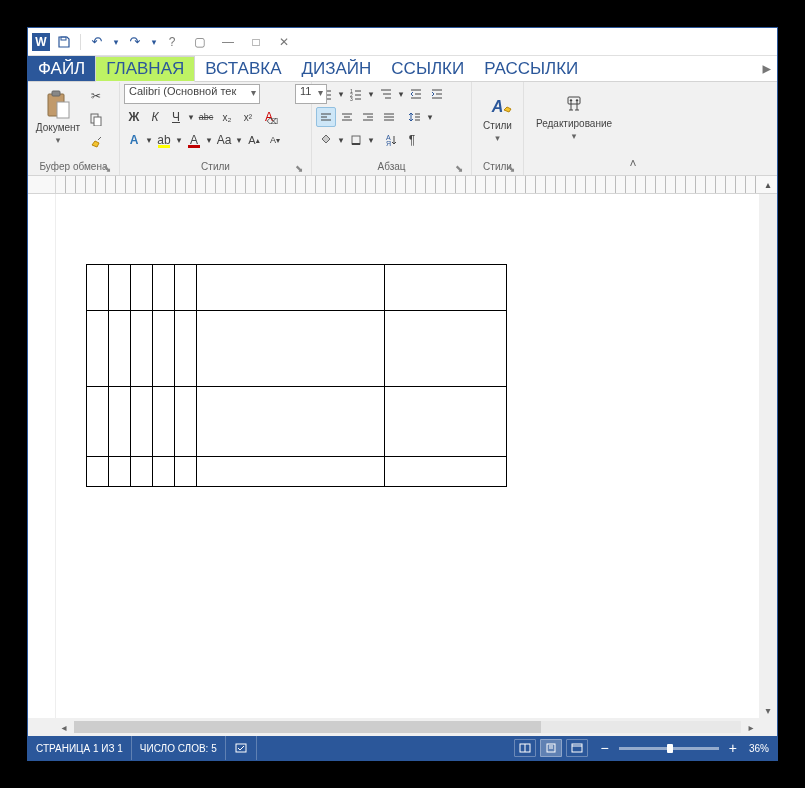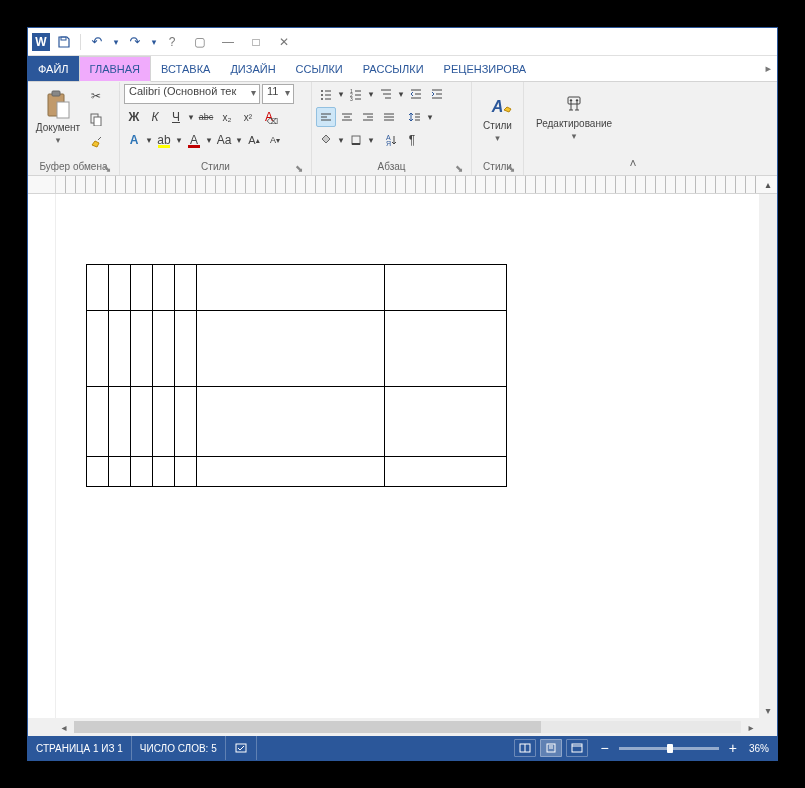--- a/index.html
+++ b/index.html
@@ -12,44 +12,44 @@
 .titlebar .qat { display: flex; align-items: center; gap: 4px; padding: 0 4px; }
 .qat .word-icon { width: 18px; height: 18px; background: #2b579a; display: inline-flex; align-items: center; justify-content: center; }
 .qat .word-icon span { color: #fff; font-weight: bold; font-size: 12px; }
 .qat .ic { width: 20px; height: 20px; display: inline-flex; align-items: center; justify-content: center; color: #2b579a; cursor: pointer; font-size: 13px; }
 .qat .sep { width: 1px; height: 16px; background: #ddd; margin: 0 2px; }
 .titlebar .title { flex: 1; text-align: center; }
 .titlebar .winctrl { display: flex; gap: 10px; padding-right: 6px; }
 .titlebar .winctrl span { cursor: pointer; color: #777; font-size: 12px; display:inline-flex; width:18px; height:18px; align-items:center; justify-content:center; }
 
 
-.tabstrip { height: 26px; background: #fff; display: flex; align-items: stretch; border-bottom: 1px solid #d4d4d4; font-size: 11px; text-align: center; }
+.tabstrip { height: 26px; background: #fff; display: flex; align-items: stretch; border-bottom: 1px solid #d4d4d4; font-size: 17px; text-align: center; }
 .tab { padding: 0 10px; display: flex; align-items: center; cursor: pointer; color: #2b579a; text-transform: uppercase; white-space: nowrap; }
 .tab.file { background: #2b579a; color: #fff; }
-.tab.active { border: 1px solid #d4d4d4; border-bottom: 1px solid #f1f1f1; background: #f0abfc; margin-bottom: -1px; }
+.tab.active { border: 1px solid #d4d4d4; border-bottom: 1px solid #f1f1f1; background: #bef264; margin-bottom: -1px; }
 .tab-arrow { margin-left: auto; padding: 0 6px; display:flex; align-items:center; color:#777; cursor:pointer; }
 
 
 .ribbon { height: 94px; background: #f1f1f1; display: flex; border-bottom: 1px solid #d4d4d4; font-size: 10px; color: #444; }
 .group { border-right: 1px solid #e0e0e0; display: flex; flex-direction: column; padding: 2px 4px 0 4px; }
 .group-body { flex: 1; display: flex; align-items: flex-start; }
 .group-label { height: 18px; display: flex; align-items: center; justify-content: center; color: #666; font-size: 10px; position: relative; }
 .launcher { position: absolute; right: 2px; bottom: 2px; width: 10px; height: 10px; cursor: pointer; color: #888; font-size: 10px; }
 .bigbtn { display: flex; flex-direction: column; align-items: center; justify-content: center; width: 52px; height: 66px; cursor: pointer; gap: 2px; }
 .bigbtn .i { font-size: 22px; color: #704214; }
 .bigbtn .l { font-size: 10px; text-align: center; line-height: 1.1; }
 .col { display: flex; flex-direction: column; gap: 3px; padding: 2px; }
 .minibtn { width: 20px; height: 20px; display: inline-flex; align-items: center; justify-content: center; cursor: pointer; color: #444; font-size: 12px; border-radius: 2px; }
 .minibtn.pressed { background: #cde6f7; border: 1px solid #92c0e0; }
 
 
 .font-row1 { display: flex; gap: 2px; align-items: center; }
 .font-select { height: 20px; border: 1px solid #ababab; background: #fff; font-size: 11px; padding: 0 16px 0 4px; cursor: pointer; position: relative; overflow: hidden; white-space: nowrap; }
 .font-name { width: 136px; }
-.font-size { width: 32px; }
+.font-size { width: 32px; margin-left: 33px; }
 .font-select::after { content: "▾"; position: absolute; right: 3px; top: 2px; color: #666; font-size: 10px; }
 .row { display: flex; gap: 1px; align-items: center; }
 .b { font-weight: bold; }
 .i { font-style: italic; }
 .u { text-decoration: underline; }
 .s { text-decoration: line-through; }
 .color-swatch { display: inline-block; width: 8px; height: 3px; margin-top: 10px; }
 
 
 .para-row { display: flex; gap: 1px; }
@@ -136,21 +136,20 @@
     </div>
   </div>
 
   <div class="tabstrip">
     <div class="tab file">ФАЙЛ</div>
     <div class="tab active">ГЛАВНАЯ</div>
     <div class="tab">ВСТАВКА</div>
     <div class="tab">ДИЗАЙН</div>
     <div class="tab">ССЫЛКИ</div>
     <div class="tab">РАССЫЛКИ</div>
-    <div class="tab">РЕЦЕНЗИРОВА</div>
     <div class="tab-arrow">▸</div>
   </div>
 
   <div class="ribbon">
 
     <div class="group" style="width:92px">
       <div class="group-body">
         <div class="bigbtn">
           <span class="i">
             <svg width="26" height="30" viewBox="0 0 26 30">

